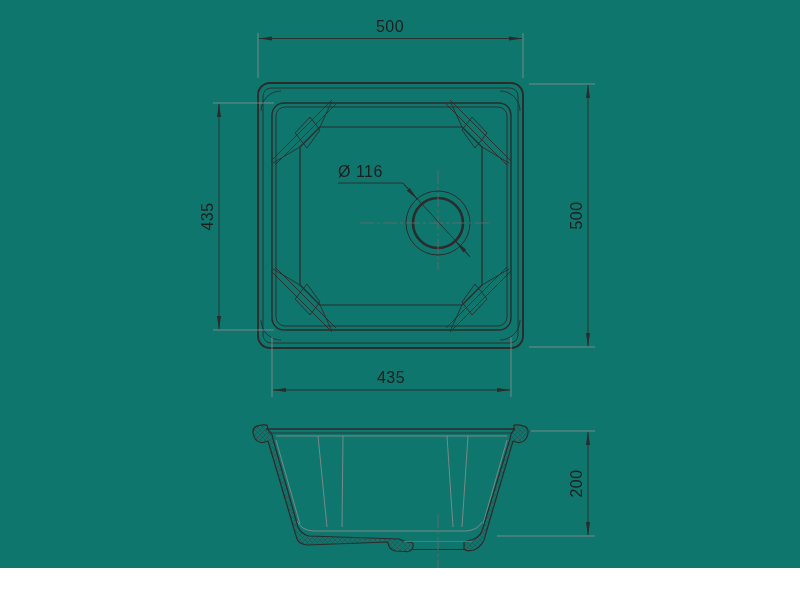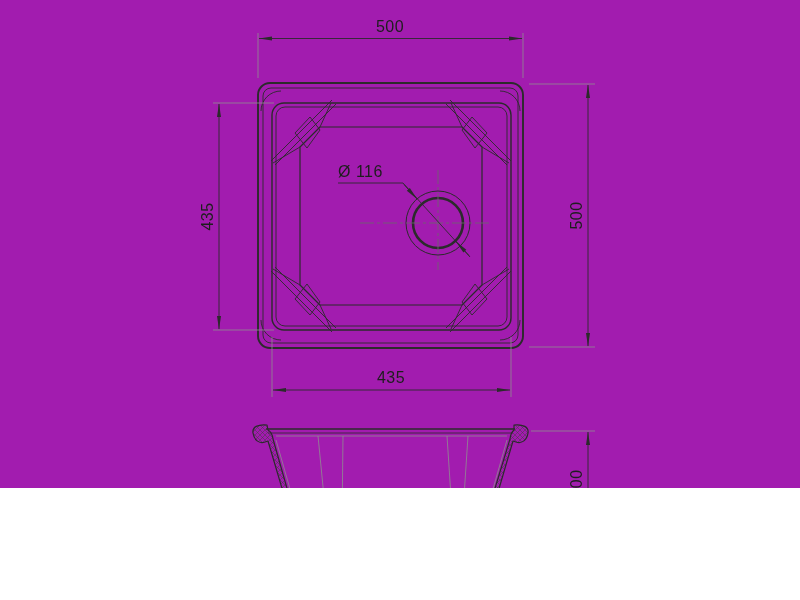--- a/index.html
+++ b/index.html
@@ -1,17 +1,17 @@
 <!DOCTYPE html>
 <html><head>
 <meta charset="utf-8">
 <style>
   html,body{margin:0;padding:0;background:#ffffff;}
   .stage{
-    width:800px;height:488px;background:#a21caf;position:relative;overflow:hidden;
+    width:800px;height:568px;background:#0f766e;position:relative;overflow:hidden;
     font-family:"Liberation Sans", sans-serif;
   }
   svg text{
     font-family:"Liberation Sans", sans-serif;
     font-size:16px;
     fill:#1e1e1e;
     letter-spacing:0.5px;
   }
 </style>
 </head>

